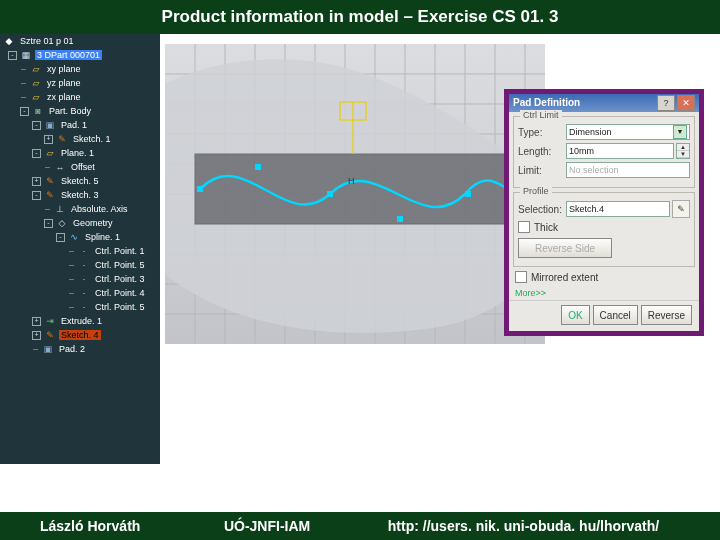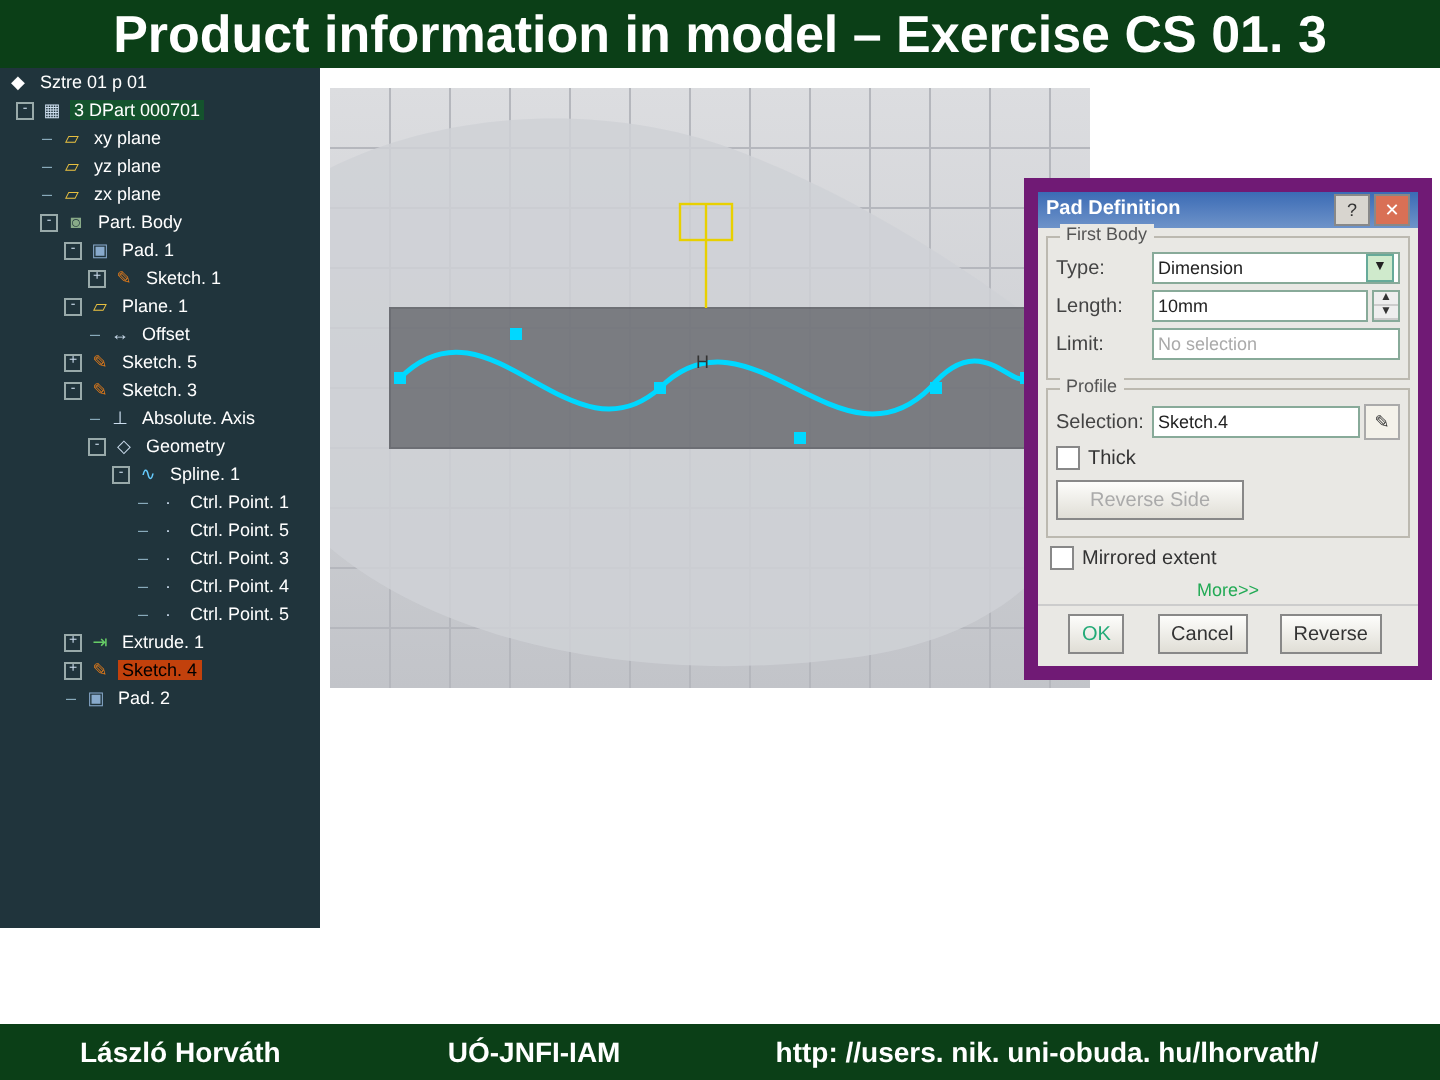--- a/index.html
+++ b/index.html
@@ -1,57 +1,57 @@
 <!DOCTYPE html>
 <html><head>
 <meta charset="utf-8">
 <style>
   html,body{margin:0;padding:0;width:720px;height:540px;font-family:Arial,Helvetica,sans-serif;background:#fff;overflow:hidden}
-  .title-bar{background:#0b3f17;color:#fff;font-weight:bold;font-size:26px;text-align:center;padding:5px 0;height:24px;line-height:24px}
+  .title-bar{background:#0b3f17;color:#fff;font-weight:bold;font-size:17px;text-align:center;padding:5px 0;height:24px;line-height:24px}
   .footer{position:absolute;bottom:0;left:0;right:0;background:#0b3f17;color:#fff;font-weight:bold;font-size:14px;height:28px;line-height:28px}
   .footer span{display:inline-block}
   .f1{margin-left:40px;width:180px}
   .f2{width:160px}
   .f3{}
   .workspace{position:absolute;top:34px;left:0;right:0;bottom:28px;background:#fff}
   
   .tree{position:absolute;top:0;left:0;width:160px;height:430px;background:#20343c;color:#fff;font-family:Tahoma,Arial,sans-serif;font-size:9px;overflow:hidden}
   .tree-row{display:flex;align-items:center;height:14px;padding-left:2px;white-space:nowrap}
   .tree-row .ind{display:inline-block}
   .tree-row .ico{width:12px;height:10px;margin:0 3px 0 1px;display:inline-flex;align-items:center;justify-content:center}
   .tree-row .lbl{padding:0 2px}
-  .sel-blue .lbl{background:#14532d;color:#fff}
+  .sel-blue .lbl{background:#3b82f6;color:#fff}
   .sel-orange .lbl{background:#c2410c;color:#000}
   .plus{width:7px;height:7px;border:1px solid #9aa;font-size:7px;line-height:6px;text-align:center;color:#cde;margin-right:2px}
   .dash{width:7px;text-align:center;color:#8ab;margin-right:2px;font-size:9px}
   
   .center{position:absolute;top:10px;left:165px;width:380px;height:300px;background:linear-gradient(#dcdde0,#c2c4c9)}
   .grid{position:absolute;inset:0}
   .grid line{stroke:#b5b7bd;stroke-width:1}
   .shape{position:absolute;inset:0}
   
-  .dlg{position:absolute;top:55px;right:4px;width:190px;background:#e9e8e4;border:7px solid #701a75;font-family:Tahoma,Arial,sans-serif;font-size:10px;color:#333}
+  .dlg{position:absolute;top:55px;right:16px;width:190px;background:#e9e8e4;border:5px solid #701a75;font-family:Tahoma,Arial,sans-serif;font-size:10px;color:#333}
   .dlg-title{background:linear-gradient(#3b6bb5,#6e93c9);color:#fff;height:18px;line-height:18px;padding:0 4px;display:flex;align-items:center}
   .dlg-title .t{flex:1;font-weight:bold}
   .winbtn{width:16px;height:14px;background:#d8d5cf;border:1px solid #888;margin-left:2px;display:flex;align-items:center;justify-content:center;font-size:9px;color:#333}
   .winbtn.x{background:#d97055;color:#fff}
   .group{border:1px solid #bcb9b0;margin:4px;padding:4px 4px 6px;position:relative}
   .group-title{position:absolute;top:-7px;left:6px;background:#e9e8e4;padding:0 3px;font-size:9px;color:#555}
   .frow{display:flex;align-items:center;margin:3px 0}
   .frow label{width:48px;color:#444}
   .combo,.txt{flex:1;height:14px;border:1px solid #8a9;background:#fff;font-size:9px;padding:0 2px;line-height:14px;display:flex;align-items:center;color:#222}
   .combo{justify-content:space-between}
   .combo .dd{width:12px;height:12px;background:#cfeacc;border:1px solid #6a9;margin-left:2px;display:flex;align-items:center;justify-content:center;font-size:7px}
   .spin{width:12px;height:14px;border:1px solid #8a9;margin-left:2px;background:#eee;font-size:6px;display:flex;flex-direction:column}
   .spin div{flex:1;text-align:center;line-height:6px;border-bottom:1px solid #ccc}
   .disabled{color:#aaa}
   .chk{width:10px;height:10px;border:1px solid #888;margin-right:4px;background:#fff}
   .btn{height:18px;border:1px solid #888;background:linear-gradient(#fdfdfb,#e0ded6);font-size:10px;padding:0 6px;display:inline-flex;align-items:center;justify-content:center;margin-right:3px}
-  .btn-row{display:flex;justify-content:space-between;padding:4px 15px 6px}
-  .more{text-align:center;padding:2px 6px;color:#2a5;font-size:9px}
+  .btn-row{display:flex;justify-content:flex-end;padding:4px 4px 6px}
+  .more{text-align:left;padding:2px 6px;color:#2a5;font-size:9px}
   .iconbtn{width:16px;height:16px;border:1px solid #aaa;background:#f4f2ea;margin-left:2px;display:flex;align-items:center;justify-content:center;font-size:9px}
 </style>
 </head>
 <body>
 
 <div class="title-bar">Product information in model – Exercise CS 01. 3</div>
 
 <div class="workspace">
 
   <div class="tree">
@@ -247,21 +247,21 @@
     </svg>
   </div>
 
   <div class="dlg">
     <div class="dlg-title">
       <span class="t">Pad Definition</span>
       <span class="winbtn">?</span>
       <span class="winbtn x">✕</span>
     </div>
     <div class="group">
-      <div class="group-title">First Body</div>
+      <div class="group-title">Ctrl Limit</div>
       <div class="frow">
         <label>Type:</label>
         <div class="combo">
           <span>Dimension</span>
           <span class="dd">▼</span>
         </div>
       </div>
       <div class="frow">
         <label>Length:</label>
         <div class="txt">

